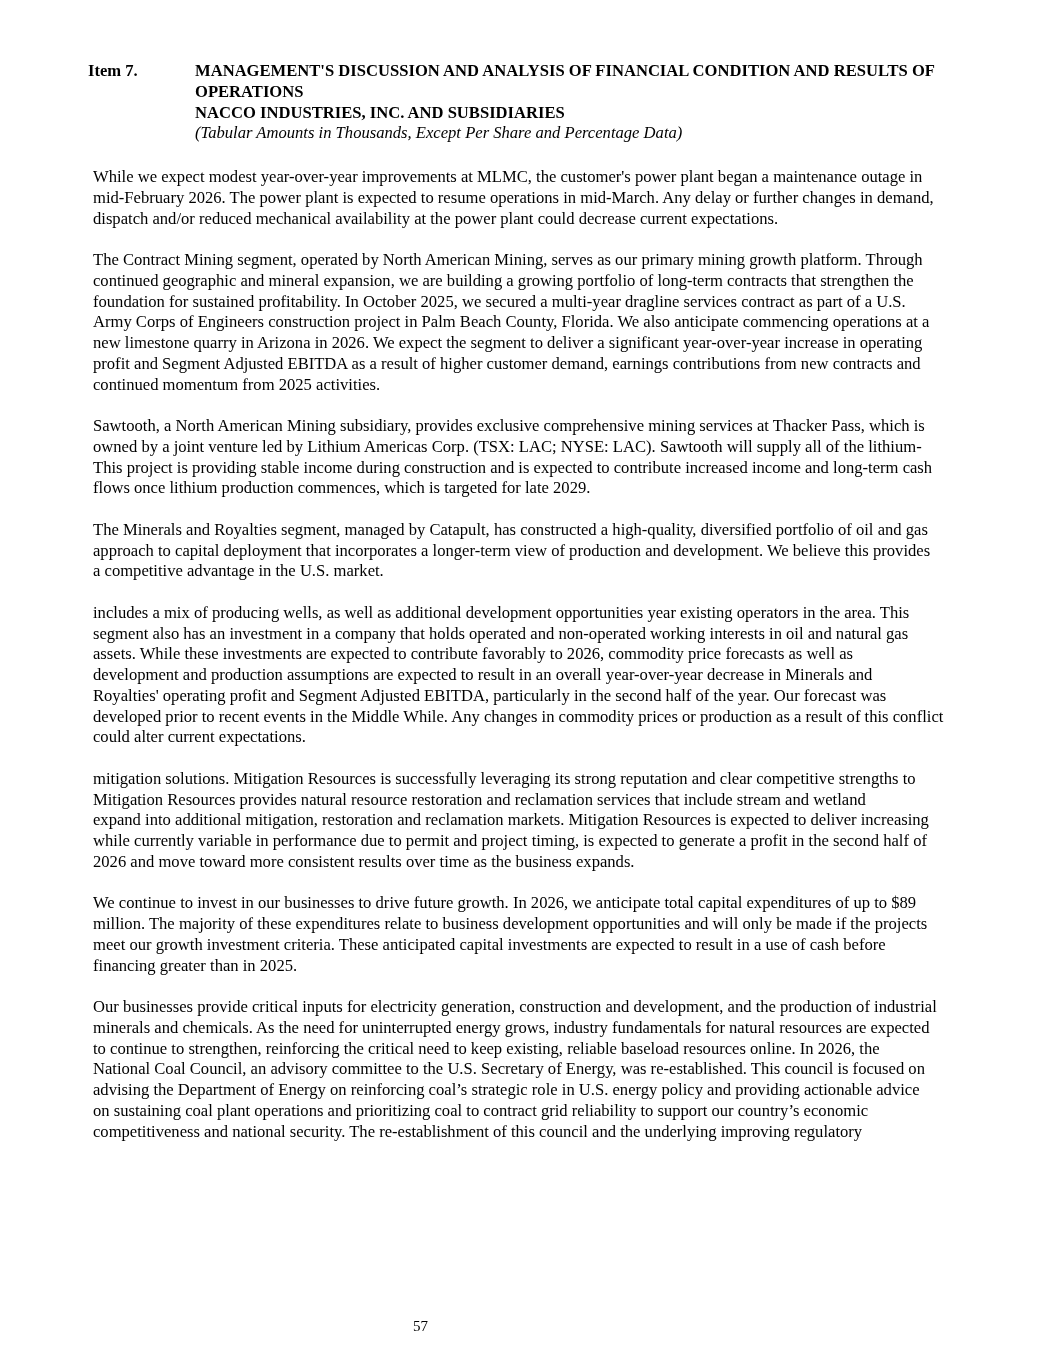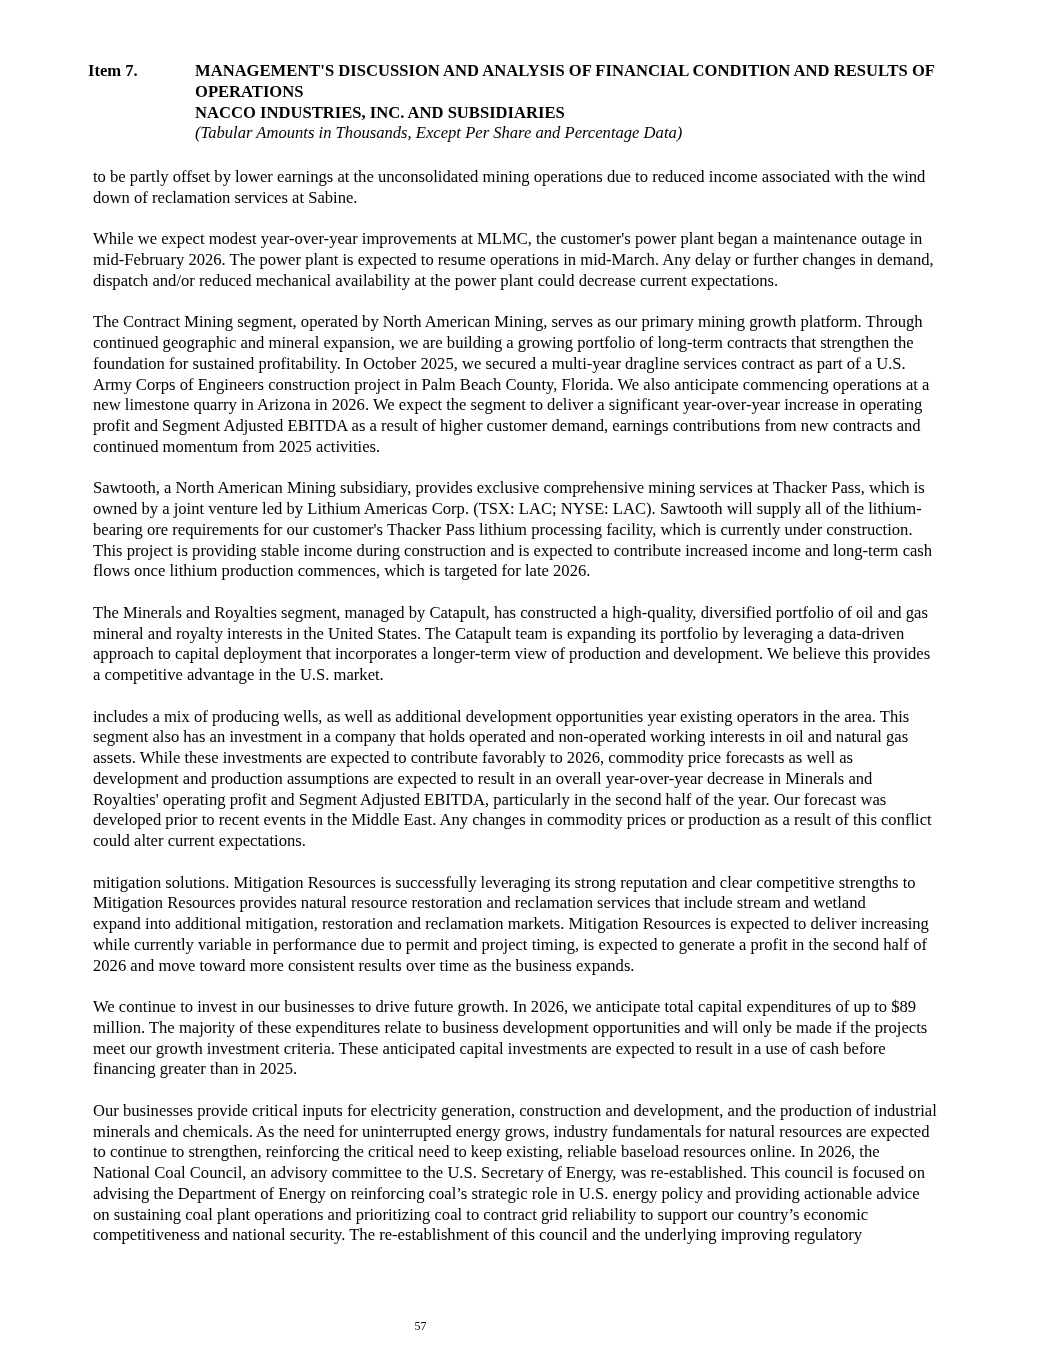--- a/index.html
+++ b/index.html
@@ -59,78 +59,72 @@
     .line {
       display: block;
       white-space: nowrap;
     }
     .page-number {
       position: absolute;
       left: 0;
       width: 841px;
       top: 1316px;
       text-align: center;
-      font-size: 12px;
+      font-size: 15px;
       line-height: 20px;
     }
   </style>
 </head>
 <body>
 
 <div class="header">
   <div class="header-row">
     <span class="item-label">Item 7.</span>
     <div class="header-lines">
       <span class="header-line">MANAGEMENT'S DISCUSSION AND ANALYSIS OF FINANCIAL CONDITION AND RESULTS OF</span>
       <span class="header-line">OPERATIONS</span>
       <span class="header-line">NACCO INDUSTRIES, INC. AND SUBSIDIARIES</span>
       <span class="header-line italic">(Tabular Amounts in Thousands, Except Per Share and Percentage Data)</span>
     </div>
   </div>
 </div>
 
 <div class="body">
   <p class="para">
-    <span class="line">to be partly offset by lower earnings at the unconsolidated mining operations due to reduced income associated with the wind</span>
-    <span class="line">down of reclamation services at Sabine.</span>
-  </p>
-  <p class="para">
     <span class="line">While we expect modest year-over-year improvements at MLMC, the customer's power plant began a maintenance outage in</span>
     <span class="line">mid-February 2026. The power plant is expected to resume operations in mid-March. Any delay or further changes in demand,</span>
     <span class="line">dispatch and/or reduced mechanical availability at the power plant could decrease current expectations.</span>
   </p>
   <p class="para">
     <span class="line">The Contract Mining segment, operated by North American Mining, serves as our primary mining growth platform. Through</span>
     <span class="line">continued geographic and mineral expansion, we are building a growing portfolio of long-term contracts that strengthen the</span>
     <span class="line">foundation for sustained profitability. In October 2025, we secured a multi-year dragline services contract as part of a U.S.</span>
     <span class="line">Army Corps of Engineers construction project in Palm Beach County, Florida. We also anticipate commencing operations at a</span>
     <span class="line">new limestone quarry in Arizona in 2026. We expect the segment to deliver a significant year-over-year increase in operating</span>
     <span class="line">profit and Segment Adjusted EBITDA as a result of higher customer demand, earnings contributions from new contracts and</span>
     <span class="line">continued momentum from 2025 activities.</span>
   </p>
   <p class="para">
     <span class="line">Sawtooth, a North American Mining subsidiary, provides exclusive comprehensive mining services at Thacker Pass, which is</span>
     <span class="line">owned by a joint venture led by Lithium Americas Corp. (TSX: LAC; NYSE: LAC). Sawtooth will supply all of the lithium-</span>
-    <span class="line">bearing ore requirements for our customer's Thacker Pass lithium processing facility, which is currently under construction.</span>
     <span class="line">This project is providing stable income during construction and is expected to contribute increased income and long-term cash</span>
-    <span class="line">flows once lithium production commences, which is targeted for late 2026.</span>
+    <span class="line">flows once lithium production commences, which is targeted for late 2029.</span>
   </p>
   <p class="para">
     <span class="line">The Minerals and Royalties segment, managed by Catapult, has constructed a high-quality, diversified portfolio of oil and gas</span>
-    <span class="line">mineral and royalty interests in the United States. The Catapult team is expanding its portfolio by leveraging a data-driven</span>
     <span class="line">approach to capital deployment that incorporates a longer-term view of production and development. We believe this provides</span>
     <span class="line">a competitive advantage in the U.S. market.</span>
   </p>
   <p class="para">
     <span class="line">includes a mix of producing wells, as well as additional development opportunities year existing operators in the area. This</span>
     <span class="line">segment also has an investment in a company that holds operated and non-operated working interests in oil and natural gas</span>
     <span class="line">assets. While these investments are expected to contribute favorably to 2026, commodity price forecasts as well as</span>
     <span class="line">development and production assumptions are expected to result in an overall year-over-year decrease in Minerals and</span>
     <span class="line">Royalties' operating profit and Segment Adjusted EBITDA, particularly in the second half of the year. Our forecast was</span>
-    <span class="line">developed prior to recent events in the Middle East. Any changes in commodity prices or production as a result of this conflict</span>
+    <span class="line">developed prior to recent events in the Middle While. Any changes in commodity prices or production as a result of this conflict</span>
     <span class="line">could alter current expectations.</span>
   </p>
   <p class="para">
     <span class="line">mitigation solutions. Mitigation Resources is successfully leveraging its strong reputation and clear competitive strengths to</span>
     <span class="line">Mitigation Resources provides natural resource restoration and reclamation services that include stream and wetland</span>
     <span class="line">expand into additional mitigation, restoration and reclamation markets. Mitigation Resources is expected to deliver increasing</span>
     <span class="line">while currently variable in performance due to permit and project timing, is expected to generate a profit in the second half of</span>
     <span class="line">2026 and move toward more consistent results over time as the business expands.</span>
   </p>
   <p class="para">

